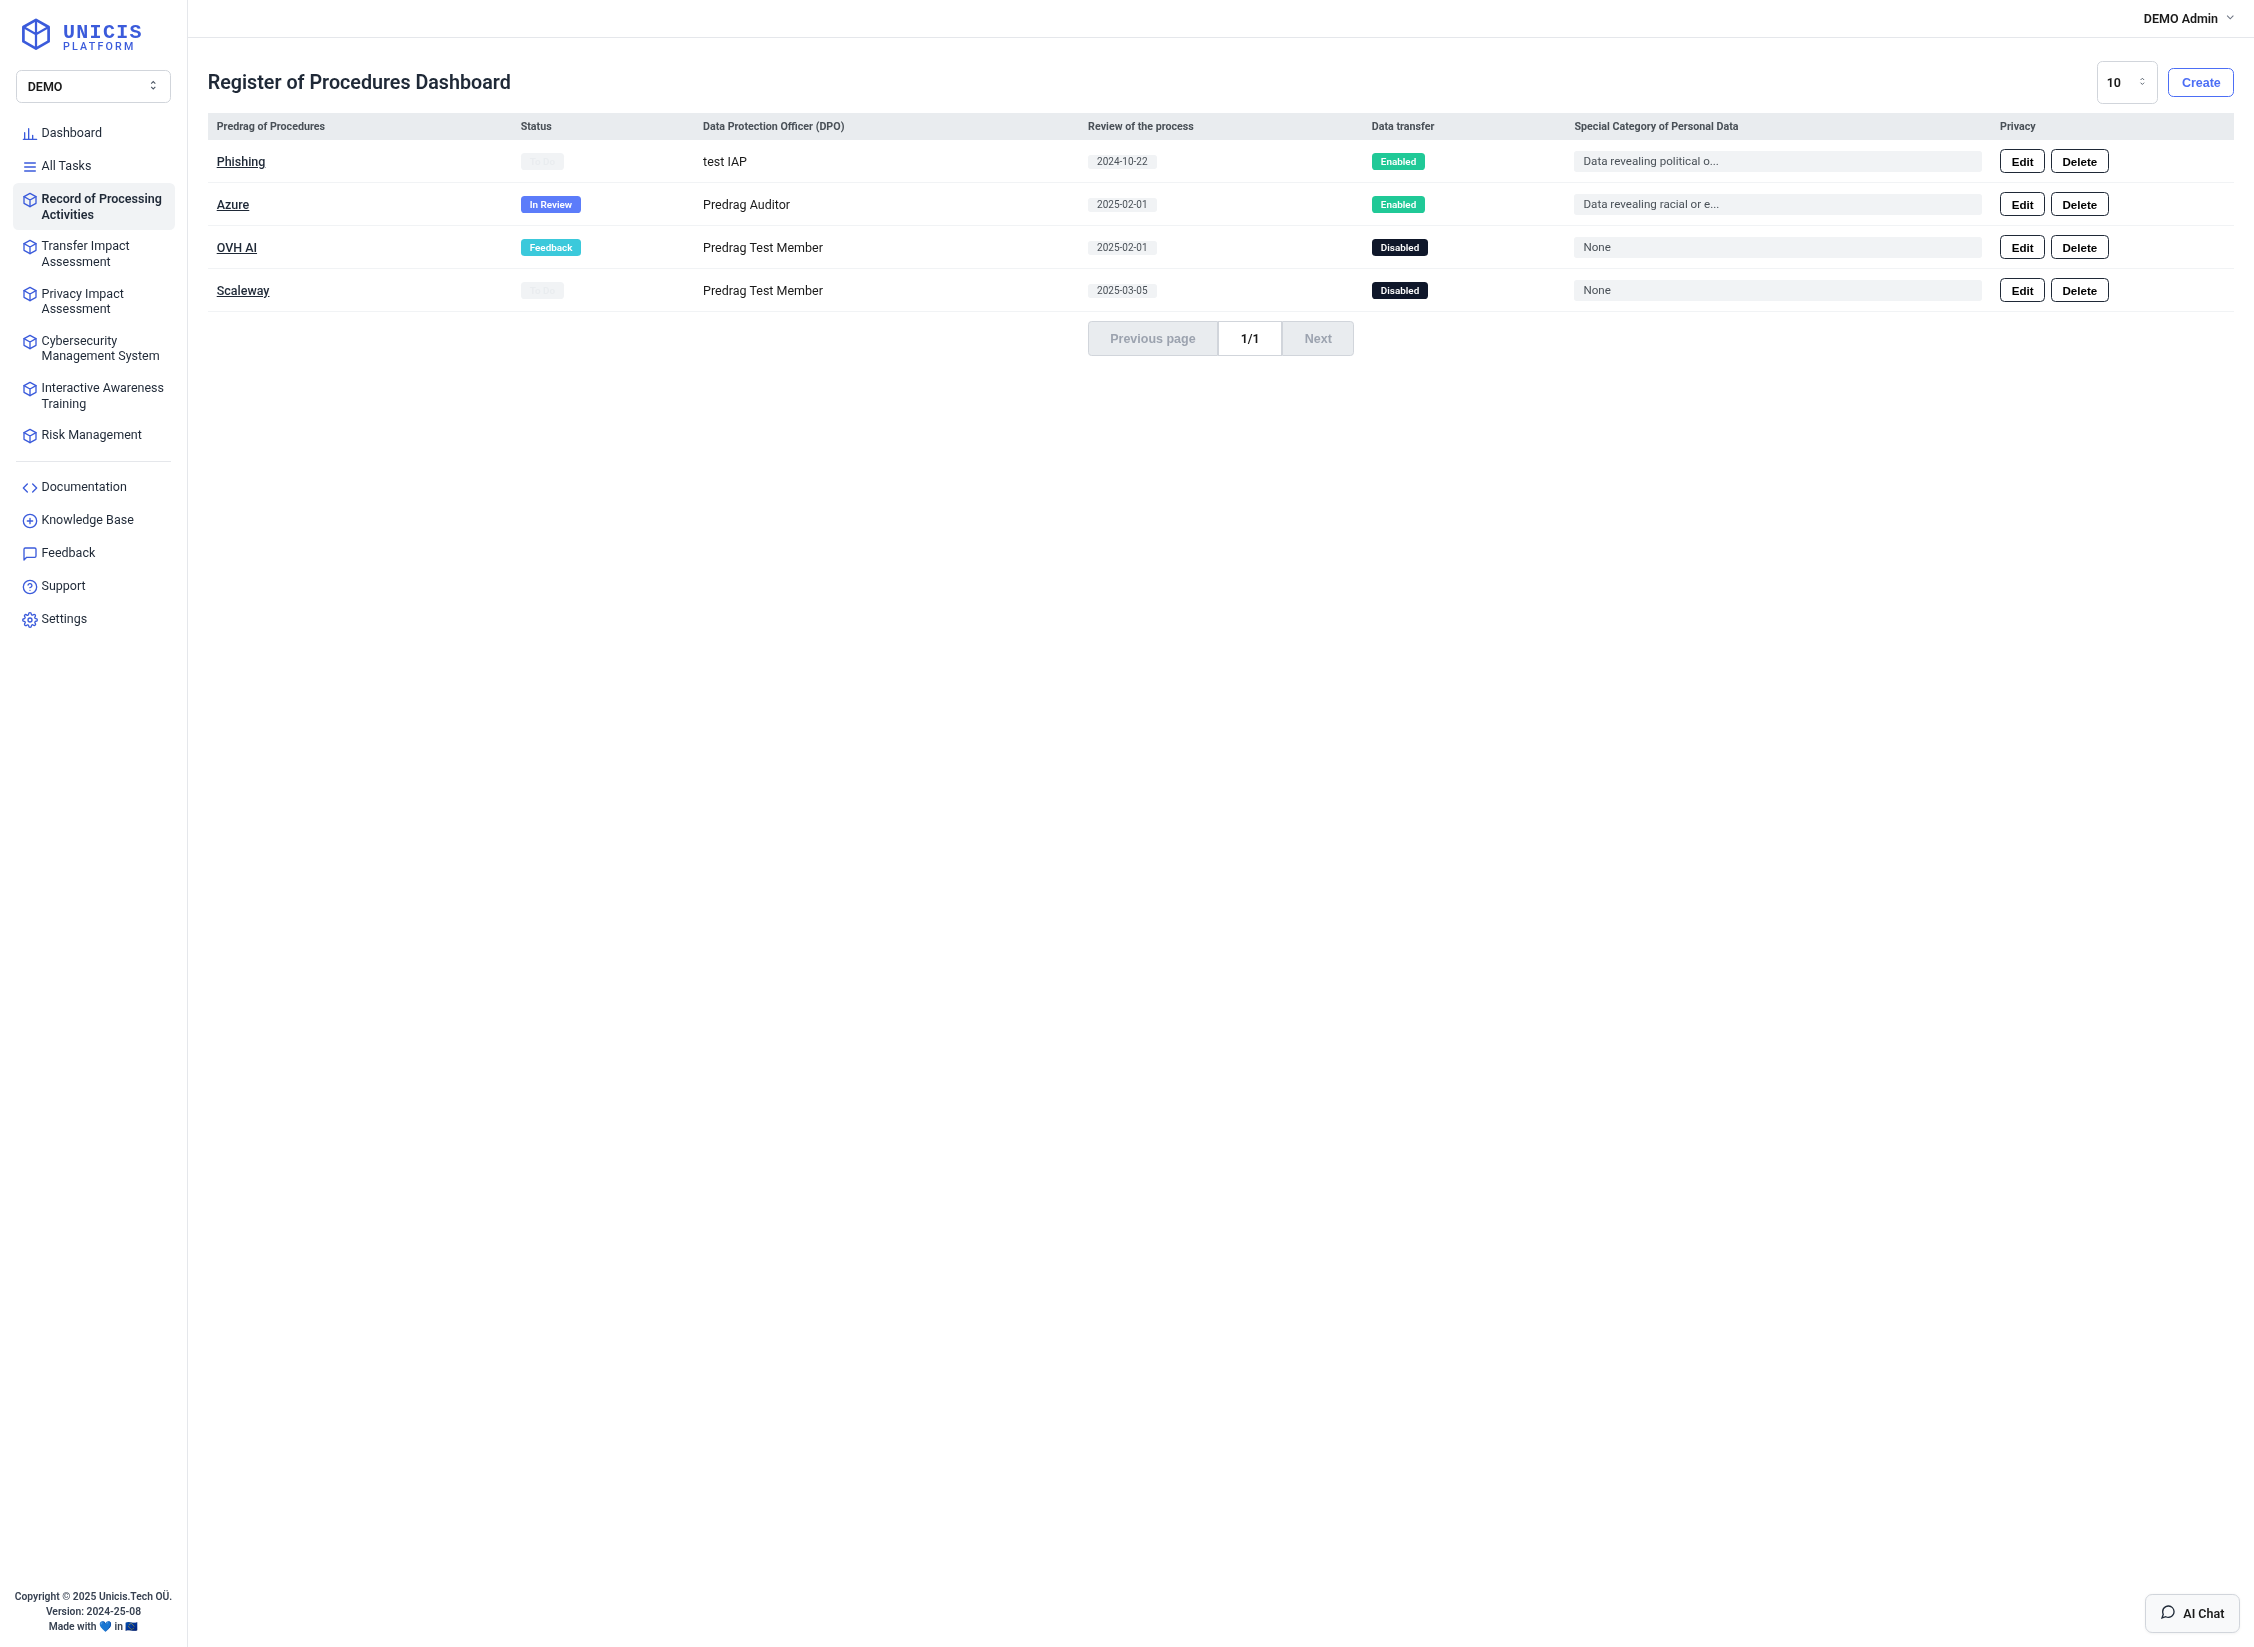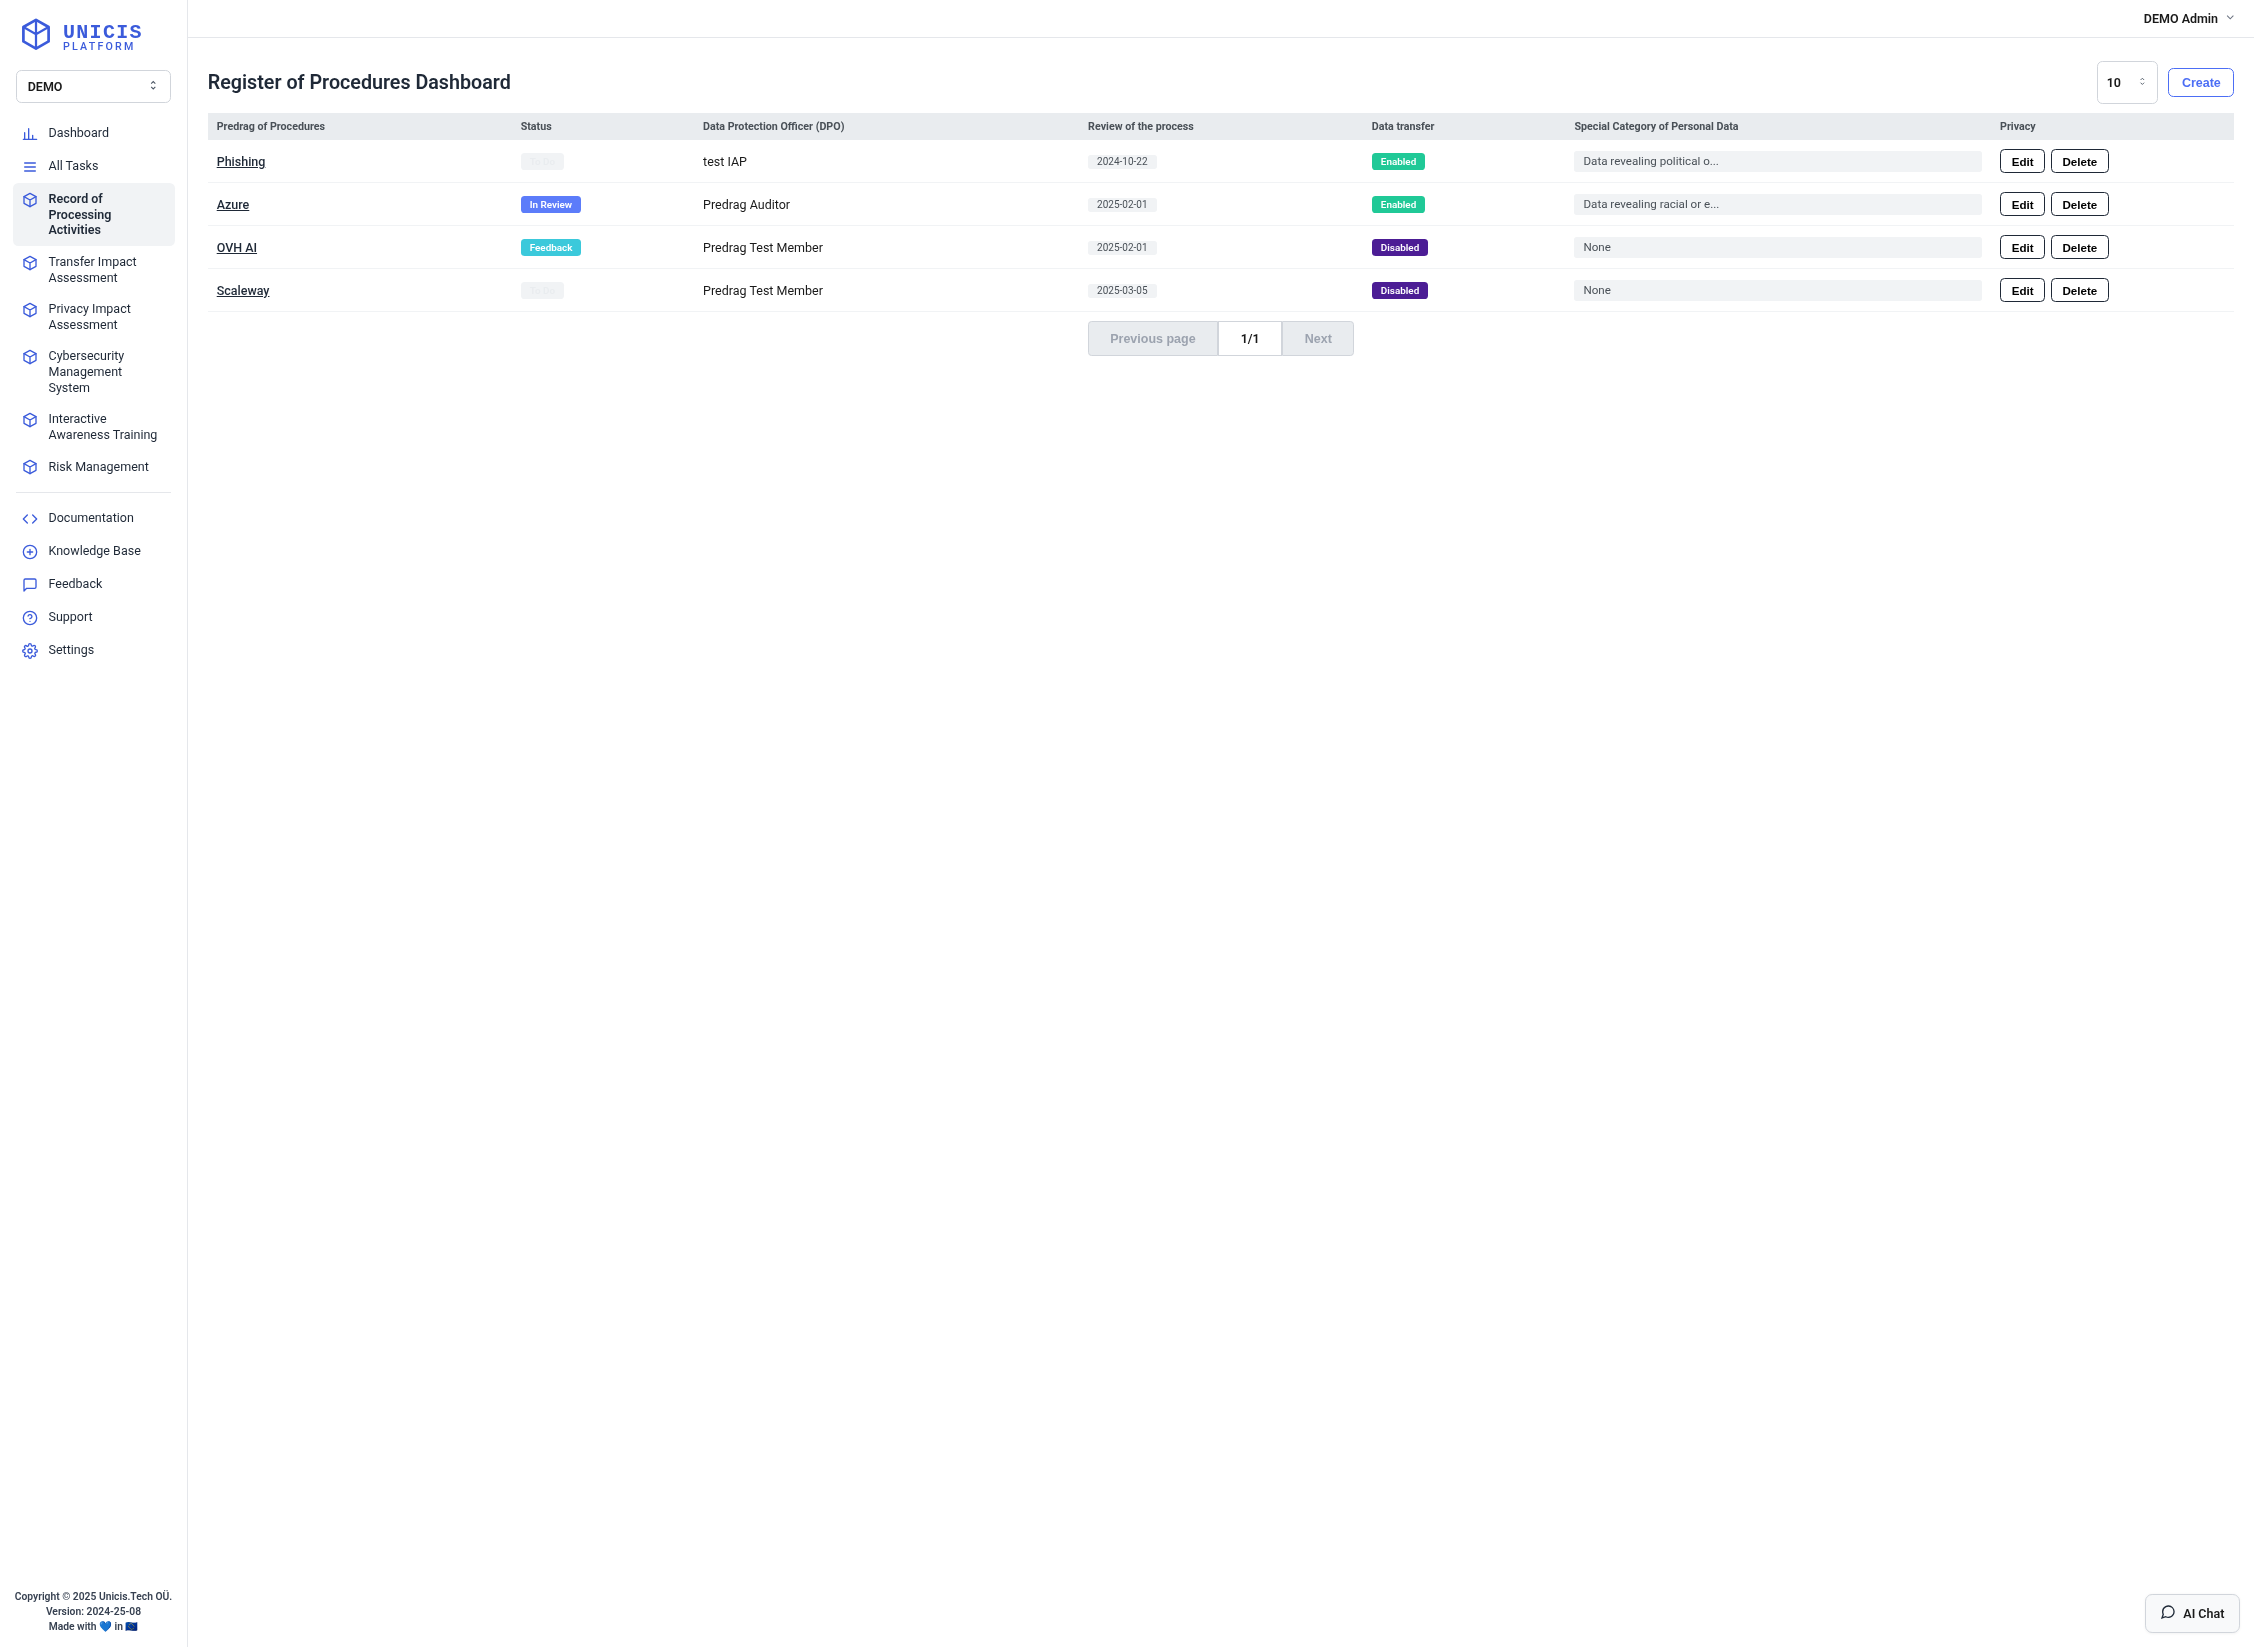--- a/index.html
+++ b/index.html
@@ -55,21 +55,21 @@
     }
     .team-select .chev svg { width: 12.5px; height: 12.5px; stroke: #4b5563; }
     .nav {
       padding: 0 12.5px;
       flex: 1;
       overflow-y: auto;
     }
     .nav-item {
       display: flex;
       align-items: flex-start;
-      gap: 11px;
+      gap: 4px;
       padding: 8px 9px;
       border-radius: 5.4px;
       cursor: pointer;
       color: #1f2937;
     }
     .nav-item.active {
       background: #f1f3f5;
       font-weight: 600;
     }
     .nav-item .icon {
@@ -192,21 +192,21 @@
       border-radius: 3.6px;
       padding: 2.7px 9px;
       font-size: 9.9px;
       font-weight: 600;
       color: #fff;
     }
     .pill.todo { background: #f1f3f5; color: #e9ecef; }
     .pill.inreview { background: #5c7cfa; }
     .pill.feedback { background: #3bc9db; }
     .pill.enabled { background: #20c997; }
-    .pill.disabled { background: #4c1d95; }
+    .pill.disabled { background: #0f172a; }
     .review {
       background: #f1f3f5;
       border-radius: 2.7px;
       padding: 1.8px 9px;
       display: inline-block;
       color: #495057;
       font-size: 10px;
     }
     .special {
       background: #f1f3f5;

